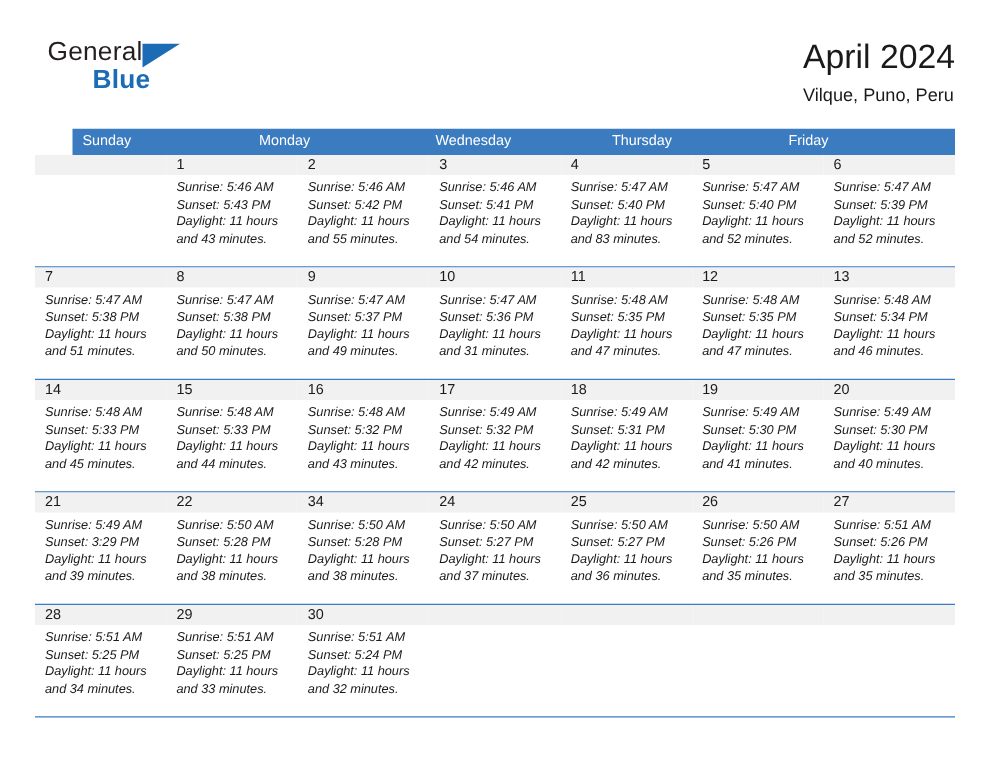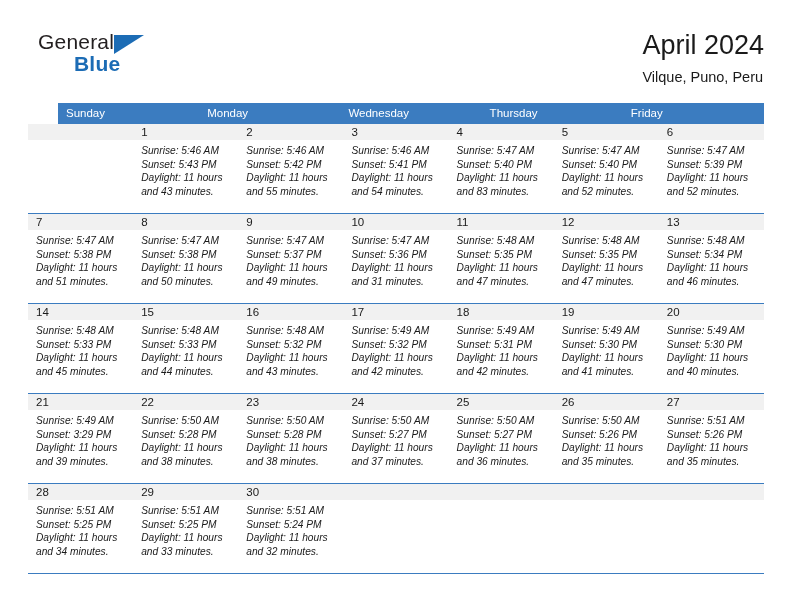--- a/index.html
+++ b/index.html
@@ -393,21 +393,21 @@
             <div class="day-cell">
               <div class="day-num-band">22</div>
               <div class="day-lines">
                 <div>Sunrise: 5:50 AM</div>
                 <div>Sunset: 5:28 PM</div>
                 <div>Daylight: 11 hours</div>
                 <div>and 38 minutes.</div>
               </div>
             </div>
             <div class="day-cell">
-              <div class="day-num-band">23</div>
+              <div class="day-num-band">34</div>
               <div class="day-lines">
                 <div>Sunrise: 5:50 AM</div>
                 <div>Sunset: 5:28 PM</div>
                 <div>Daylight: 11 hours</div>
                 <div>and 38 minutes.</div>
               </div>
             </div>
             <div class="day-cell">
               <div class="day-num-band">24</div>
               <div class="day-lines">

